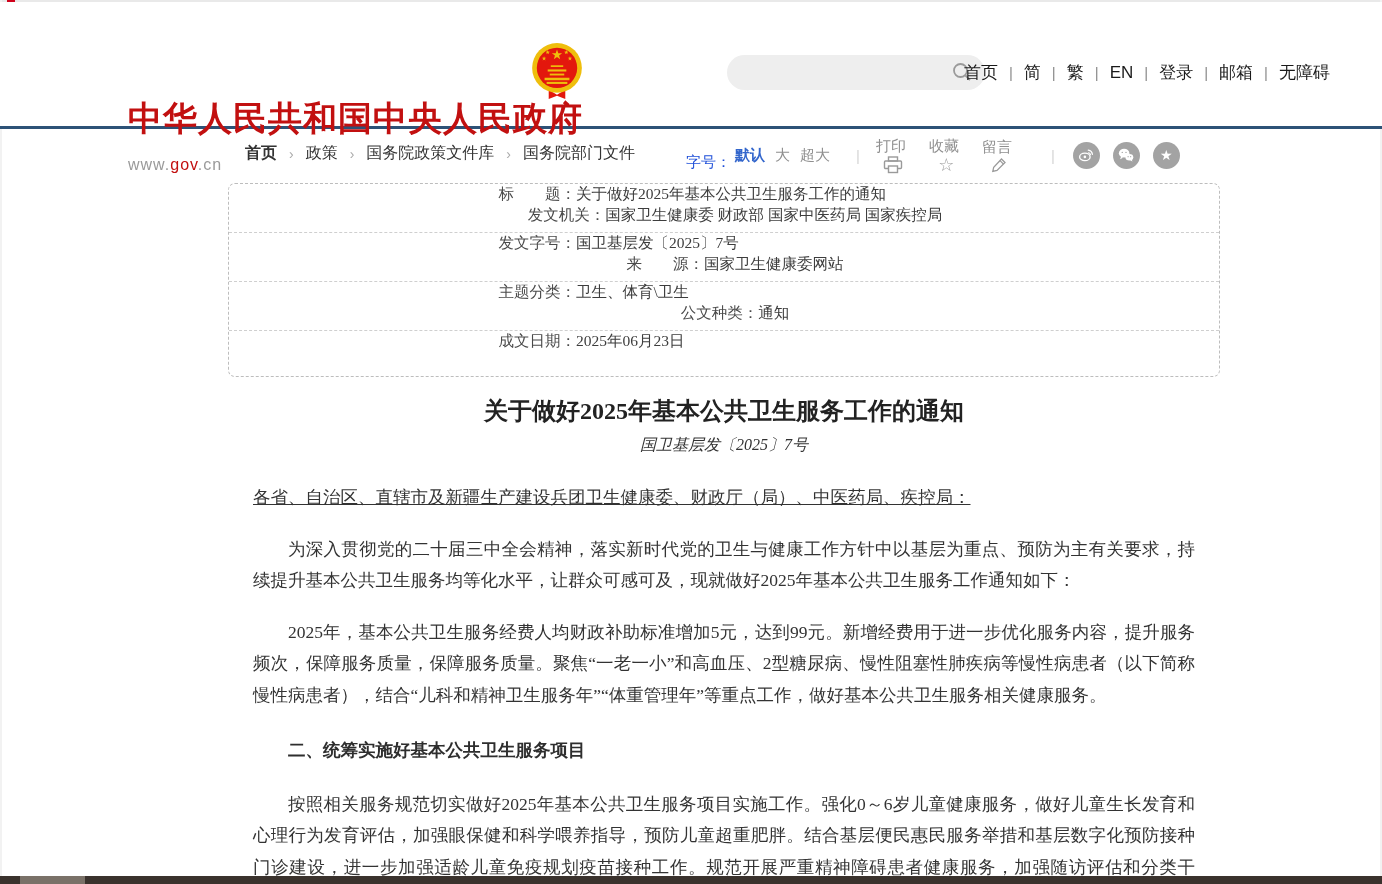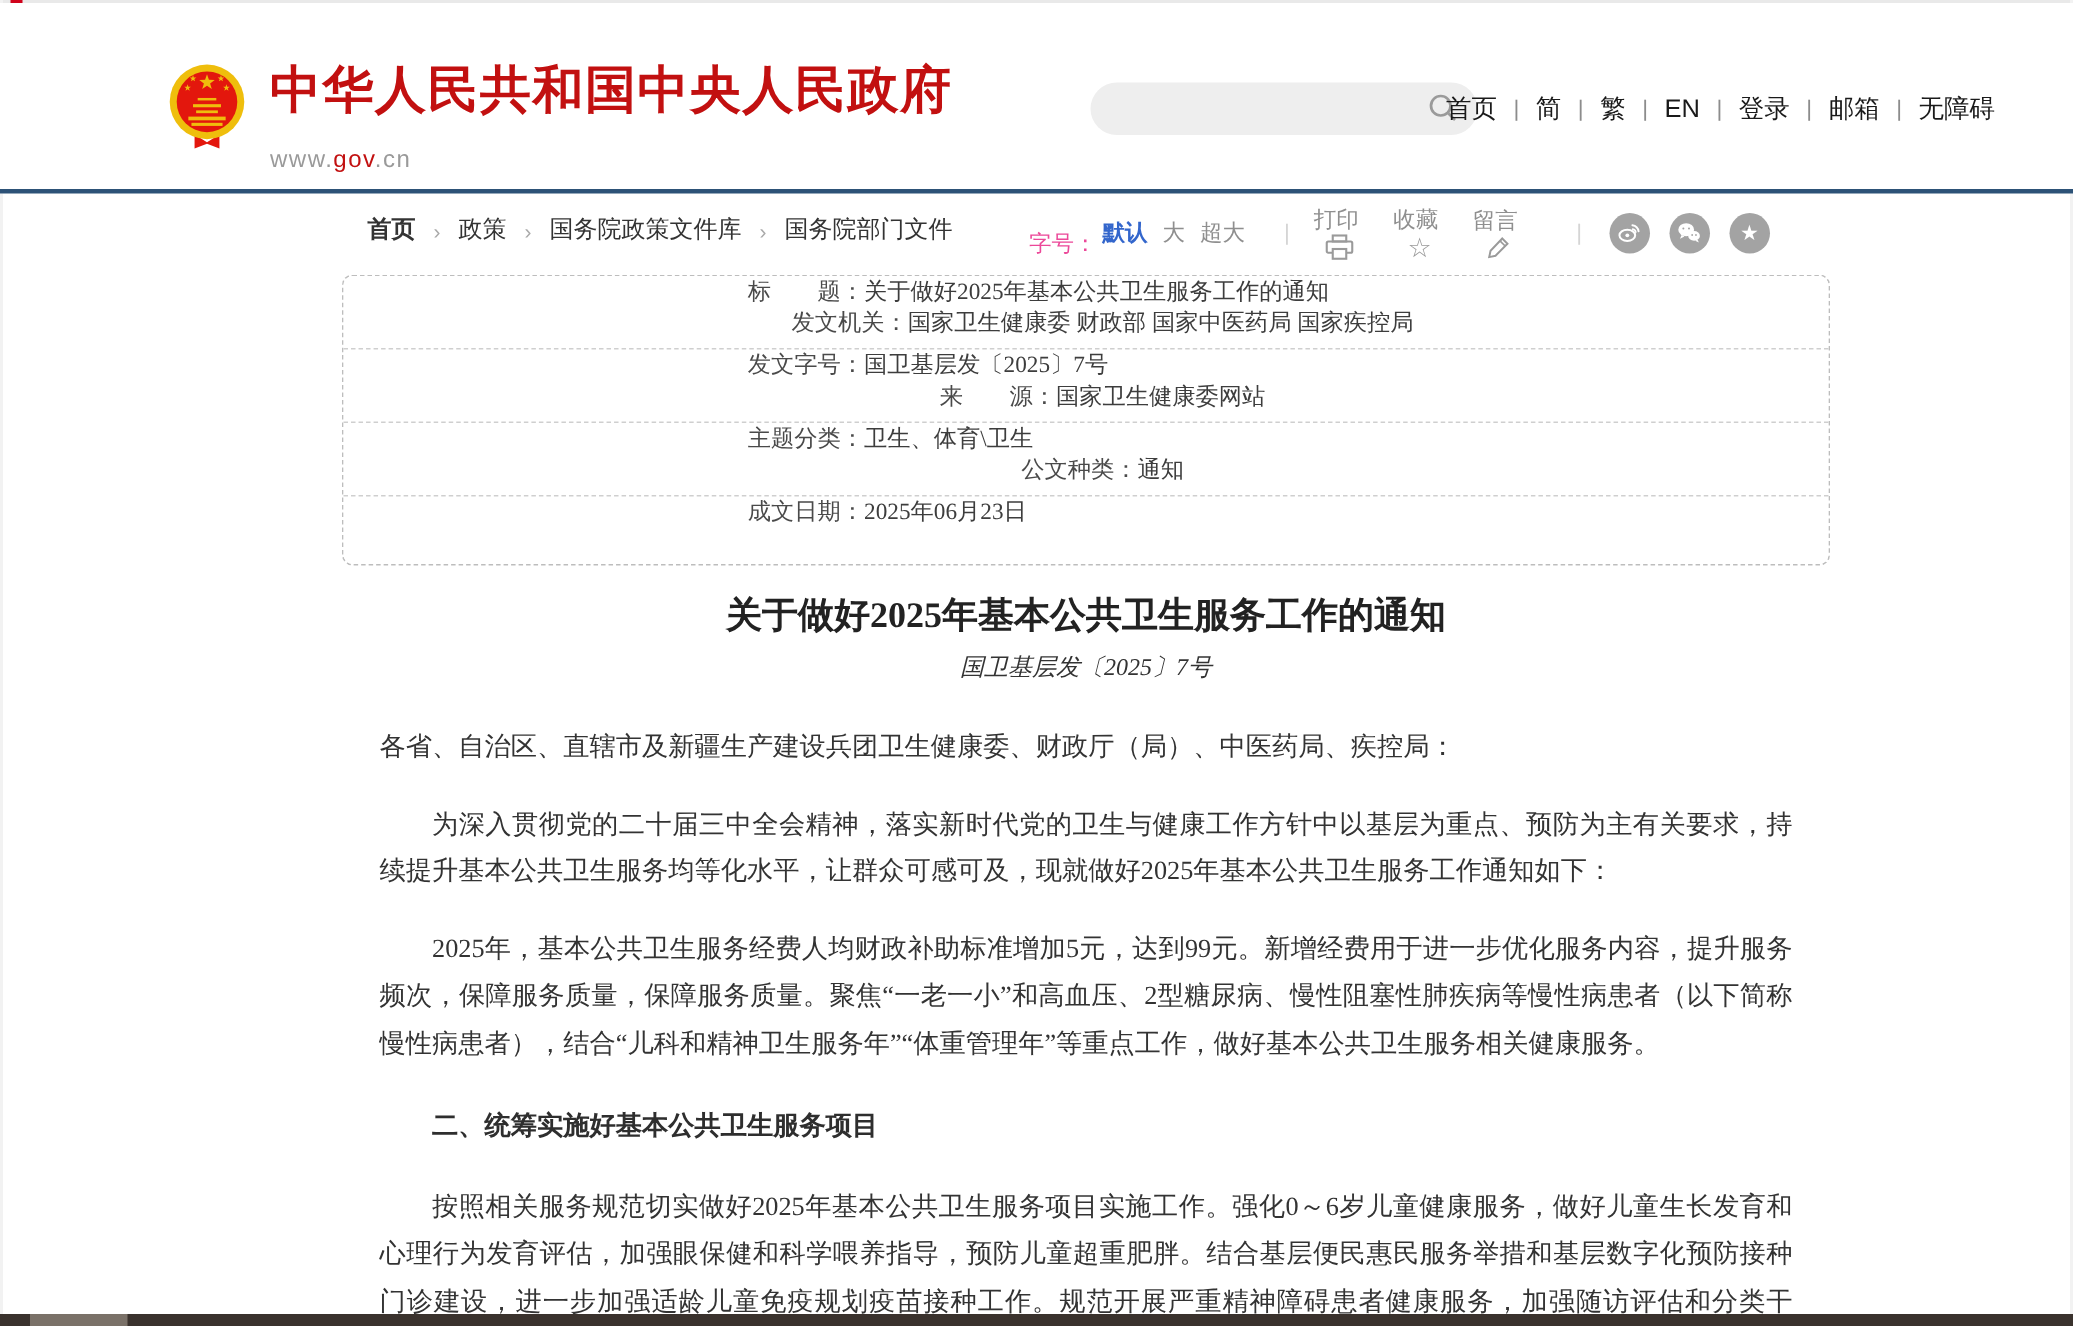--- a/index.html
+++ b/index.html
@@ -8,40 +8,40 @@
     font-family:"Liberation Sans","DejaVu Sans",sans-serif;
   }
   
   .top-edge{position:absolute;top:0;left:0;width:1382px;height:2px;background:#e9e9e9;}
   .side-edge{position:absolute;top:0;bottom:0;width:2px;background:#f2f2f2;}
   .side-edge.left{left:0;} .side-edge.right{right:0;}
   .red-corner{position:absolute;top:0;left:7px;width:8px;height:6px;background:#d0021b;}
 
   
   .site-header{position:absolute;top:2px;left:0;width:1382px;height:124px;background:#fff;border-bottom:3px solid #2d5277;}
-  .logo-wrap{position:absolute;left:112px;top:40px;display:flex;align-items:flex-start;}
+  .logo-wrap{position:absolute;left:112px;top:40px;display:flex;align-items:flex-end;flex-direction:column;}
   .emblem{width:52px;height:58px;}
   .site-text{margin-left:16px;}
   .site-title{font-size:34px;font-weight:bold;color:#c21010;letter-spacing:1px;line-height:36px;}
   .site-url{font-size:16px;color:#9a9a9a;margin-top:20px;letter-spacing:1px;}
   .site-url .gov{color:#c21010;}
   .search-box{position:absolute;left:727px;top:53px;width:258px;height:35px;background:#eeeeee;border-radius:18px;}
   .search-input{position:absolute;left:16px;top:5px;width:200px;height:24px;border:none;background:transparent;outline:none;font-size:15px;color:#333;}
   .search-icon{position:absolute;right:12px;top:6px;cursor:pointer;}
   .top-nav{position:absolute;right:50px;top:59px;display:flex;align-items:center;font-size:17px;color:#1a1a1a;white-space:nowrap;}
   .top-nav .nav-item{cursor:pointer;padding:0 2px;}
   .top-nav .sep{color:#8c8c8c;margin:0 9px;font-size:15px;}
 
   
   .crumb-bar{position:absolute;top:143px;left:245px;display:flex;align-items:center;font-size:16px;color:#333;}
   .crumb-bar .crumb{cursor:pointer;}
   .crumb-bar .crumb.first{font-weight:bold;}
   .crumb-bar .arrow{color:#aaa;margin:0 12px;font-size:14px;}
   .toolbar{position:absolute;top:141px;left:686px;display:flex;align-items:center;font-size:15px;color:#8f8f8f;height:28px;}
-  .toolbar .fs-label{color:#ec4899;margin-top:15px;}
+  .toolbar .fs-label{color:#1d4ed8;margin-top:15px;}
   .toolbar .fs-default{color:#3366cc;font-weight:bold;margin:0 10px 0 4px;cursor:pointer;}
   .toolbar .fs-opt{color:#8f8f8f;margin-right:10px;cursor:pointer;}
   .toolbar .bar-sep{color:#d5d5d5;margin:0 16px;}
   .tool-item{display:flex;align-items:center;margin-right:18px;cursor:pointer;color:#8f8f8f;flex-direction:column;}
   .tool-item .t-label{margin-right:5px;}
   .glyph-star{font-size:18px;color:#9a9a9a;line-height:18px;}
   .share-group{display:flex;align-items:center;gap:13px;margin-left:2px;}
   .share-circle{width:27px;height:27px;border-radius:50%;background:#a3a3a3;display:flex;align-items:center;justify-content:center;cursor:pointer;}
   .share-circle .wstar{color:#fff;font-size:14px;line-height:14px;}
 
@@ -54,21 +54,21 @@
   .meta-cell-r{flex:1;display:flex;}
   .meta-label{color:#4a4a4a;white-space:pre;}
   .meta-value{color:#3d3d3d;}
 
   
   .doc-area{position:absolute;top:396px;left:228px;width:992px;font-family:"Liberation Serif","DejaVu Serif",serif;color:#333;}
   .doc-title{text-align:center;font-size:24px;font-weight:bold;color:#222;line-height:30px;}
   .doc-number{text-align:center;font-size:16px;font-style:italic;color:#333;margin-top:9px;}
   .doc-body{margin:26px 25px 0 25px;font-size:17.5px;line-height:31.5px;text-align:justify;}
   .doc-body .para{margin:0 0 20px 0;text-indent:2em;}
-  .doc-body .salutation{margin:0 0 20px 0;text-indent:0;}
+  .doc-body .salutation{margin:0 0 20px 0;text-indent:0;text-decoration:underline;}
   .doc-body .sec-head{margin:24px 0 22px 0;text-indent:2em;font-weight:bold;color:#2e2e2e;}
 
   
   .bottom-bar{position:absolute;left:0;bottom:0;width:1382px;height:8px;background:#3a322d;}
   .bottom-thumb{position:absolute;left:20px;bottom:0;width:65px;height:8px;background:#7a7168;cursor:pointer;}
 </style>
 </head>
 <body>
 
 <div class="top-edge"></div>

